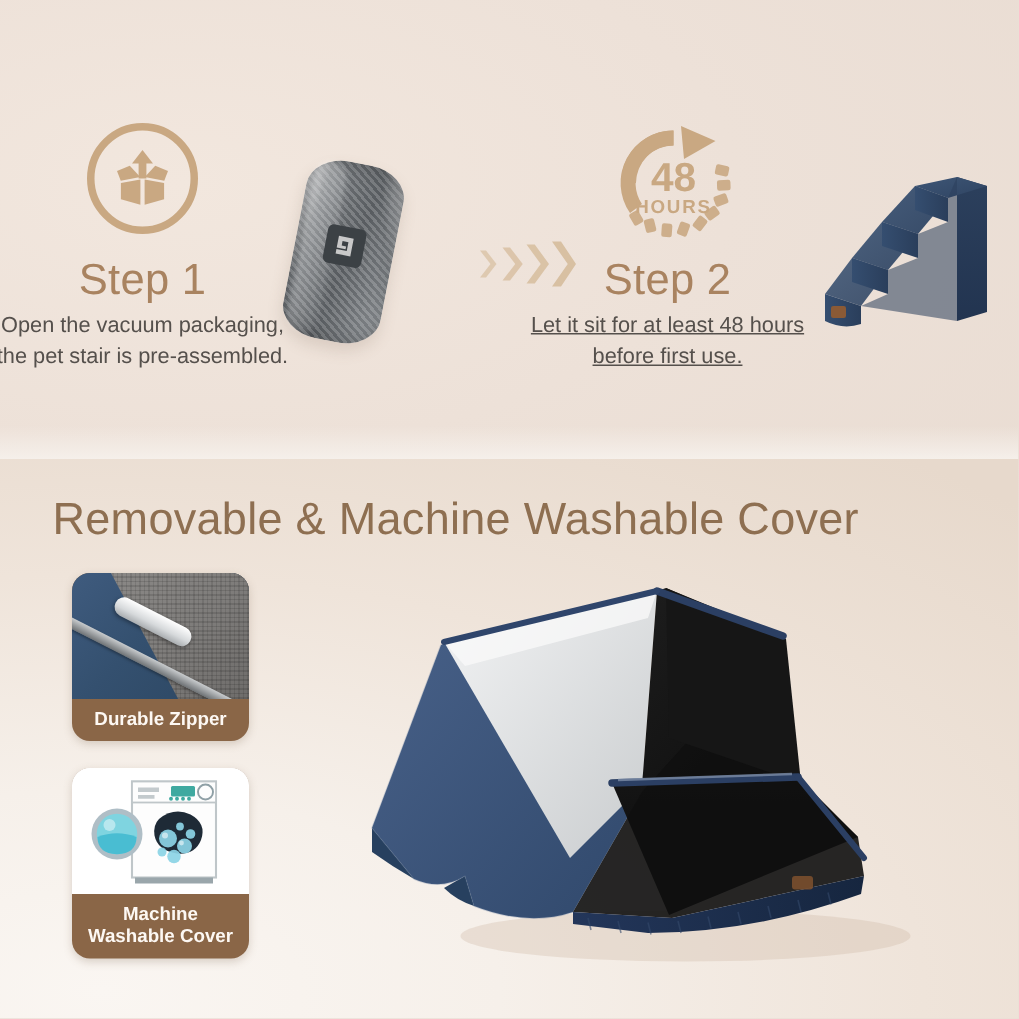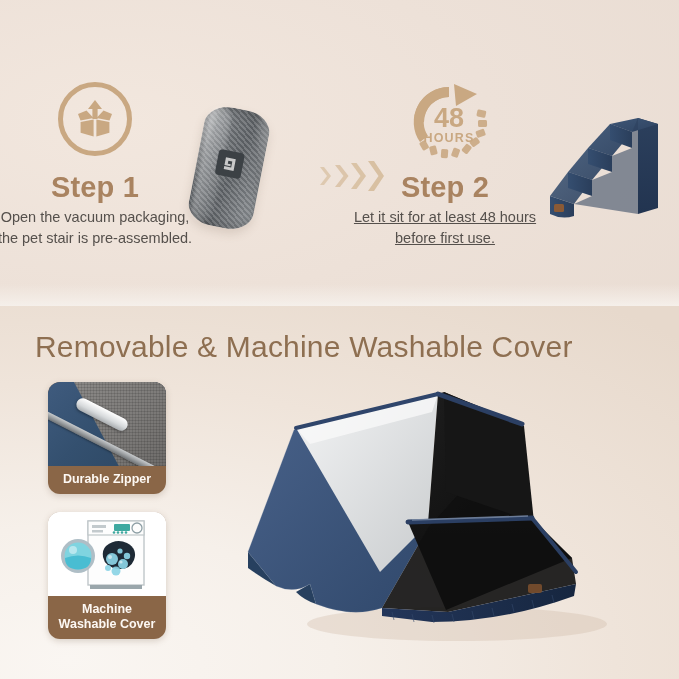--- a/index.html
+++ b/index.html
@@ -27,21 +27,21 @@
     border:5px solid #C9A882;box-sizing:border-box;
   }
   .icon-box{left:58px;top:82px;}
   .icon-box svg{position:absolute;left:50%;top:50%;transform:translate(-50%,-50%);}
 
   .hours-icon{position:absolute;left:407px;top:80px;width:84px;height:84px;}
   .hours-icon svg{display:block;}
 
   
   .step-title{
-    position:absolute;font-size:29px;font-weight:700;color:#A98360;
+    position:absolute;font-size:29px;font-weight:400;color:#A98360;
     letter-spacing:.2px;text-align:center;width:180px;
   }
   .step1-title{left:5px;top:171px;}
   .step2-title{left:355px;top:171px;}
 
   .step-desc{
     position:absolute;width:210px;text-align:center;
     font-size:14.5px;line-height:1.45;color:#55504C;
   }
   .step1-desc{left:-10px;top:207px;}

